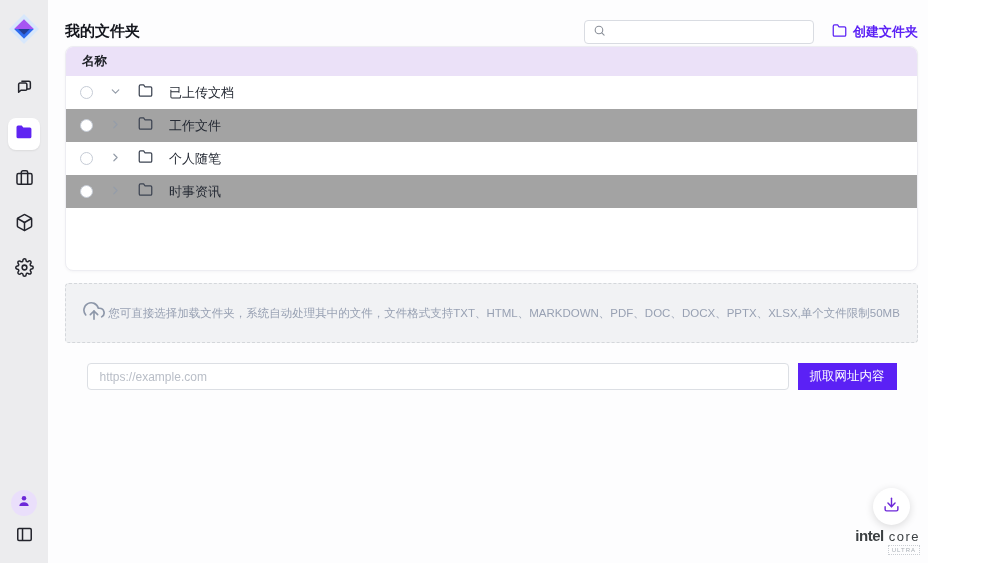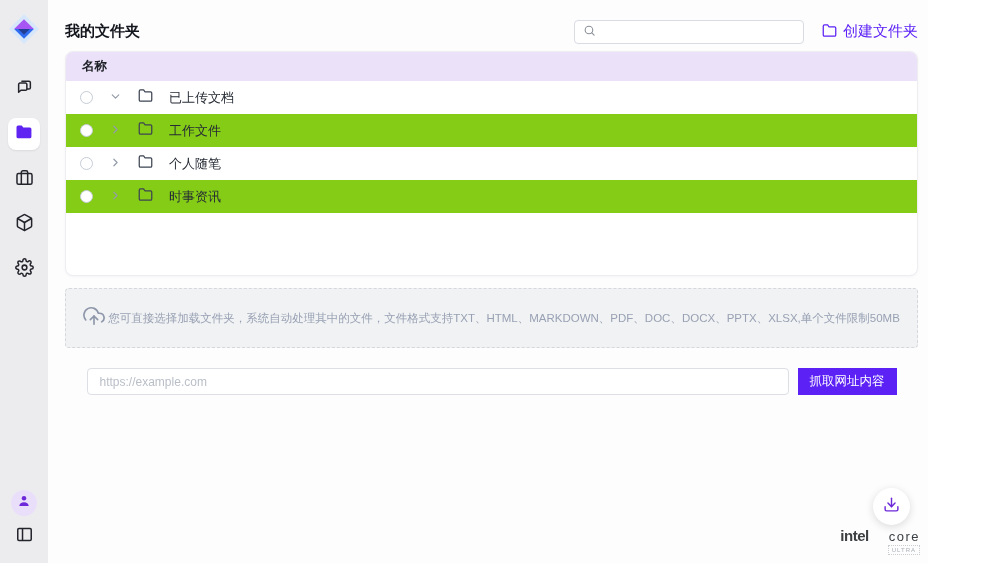--- a/index.html
+++ b/index.html
@@ -37,36 +37,36 @@
   header { display:flex; justify-content:space-between; align-items:center; padding-top:17px; height:46px; }
   .page-title { font-size:15px; font-weight:700; color:#14161d; margin:0; }
   .header-right { display:flex; align-items:center; gap:18px; }
   .search-box {
     width:230px; height:24px; border:1px solid #d9dce2; border-radius:4px;
     display:flex; align-items:center; padding:0 8px; background:#fff; color:#8a8f98;
   }
   .search-box input { border:none; outline:none; flex:1; font-size:12px; margin-left:6px; background:transparent; }
   .create-folder {
     display:flex; align-items:center; gap:6px; background:none; border:none;
-    color:#5b21f5; font-size:15px; font-weight:400; cursor:pointer; padding:0;
+    color:#5b21f5; font-size:13px; font-weight:700; cursor:pointer; padding:0;
   }
 
   
   .folder-table {
-    margin-top:5px; height:225px; background:#fff;
+    height:225px; background:#fff;
     border:1px solid #ededf2; border-radius:8px; overflow:hidden;
     box-shadow:0 1px 3px rgba(25,25,50,.04);
     text-align:center;
   }
   .table-header {
     height:29px; background:#ebe1f8; display:flex; align-items:center;
     padding:0 16px; font-size:12.5px; font-weight:700; color:#1d2026;
   }
   .table-row { height:33px; display:flex; align-items:center; padding:0 14px; gap:16px; cursor:pointer; }
-  .table-row.alt { background:#84cc16; }
+  .table-row.alt { background:#a3a3a3; }
   .checkbox {
     width:13px; height:13px; border-radius:50%;
     border:1.5px solid #c6ccd6; background:#fff; flex-shrink:0; cursor:pointer;
   }
   .chevron { color:#959da9; flex-shrink:0; }
   .row-folder { color:#3d4452; flex-shrink:0; }
   .row-label { font-size:13px; color:#262b35; }
 
   
   .upload-area {
@@ -94,21 +94,21 @@
   
   .fab {
     position:absolute; right:18px; bottom:38px; width:37px; height:37px;
     border-radius:50%; background:#fff; box-shadow:0 2px 8px rgba(0,0,0,.14);
     display:flex; align-items:center; justify-content:center; color:#6d28d9; cursor:pointer;
   }
   .intel {
     position:absolute; right:8px; bottom:8px; color:#3c4043;
     display:flex; flex-direction:column; align-items:flex-end; line-height:1;
   }
-  .intel-top { display:flex; align-items:baseline; gap:20px; }
+  .intel-top { display:flex; align-items:baseline; gap:5px; }
   .intel-word { font-size:15px; font-weight:700; letter-spacing:-0.5px; }
   .core-word { font-size:13px; font-weight:400; letter-spacing:1.5px; }
   .intel-badge {
     margin-top:2px; font-size:6px; letter-spacing:1px; color:#aab0b6;
     border:1px dotted #c9cdd2; padding:1px 3px; text-transform:uppercase;
   }
 </style>
 </head>
 <body>
 

